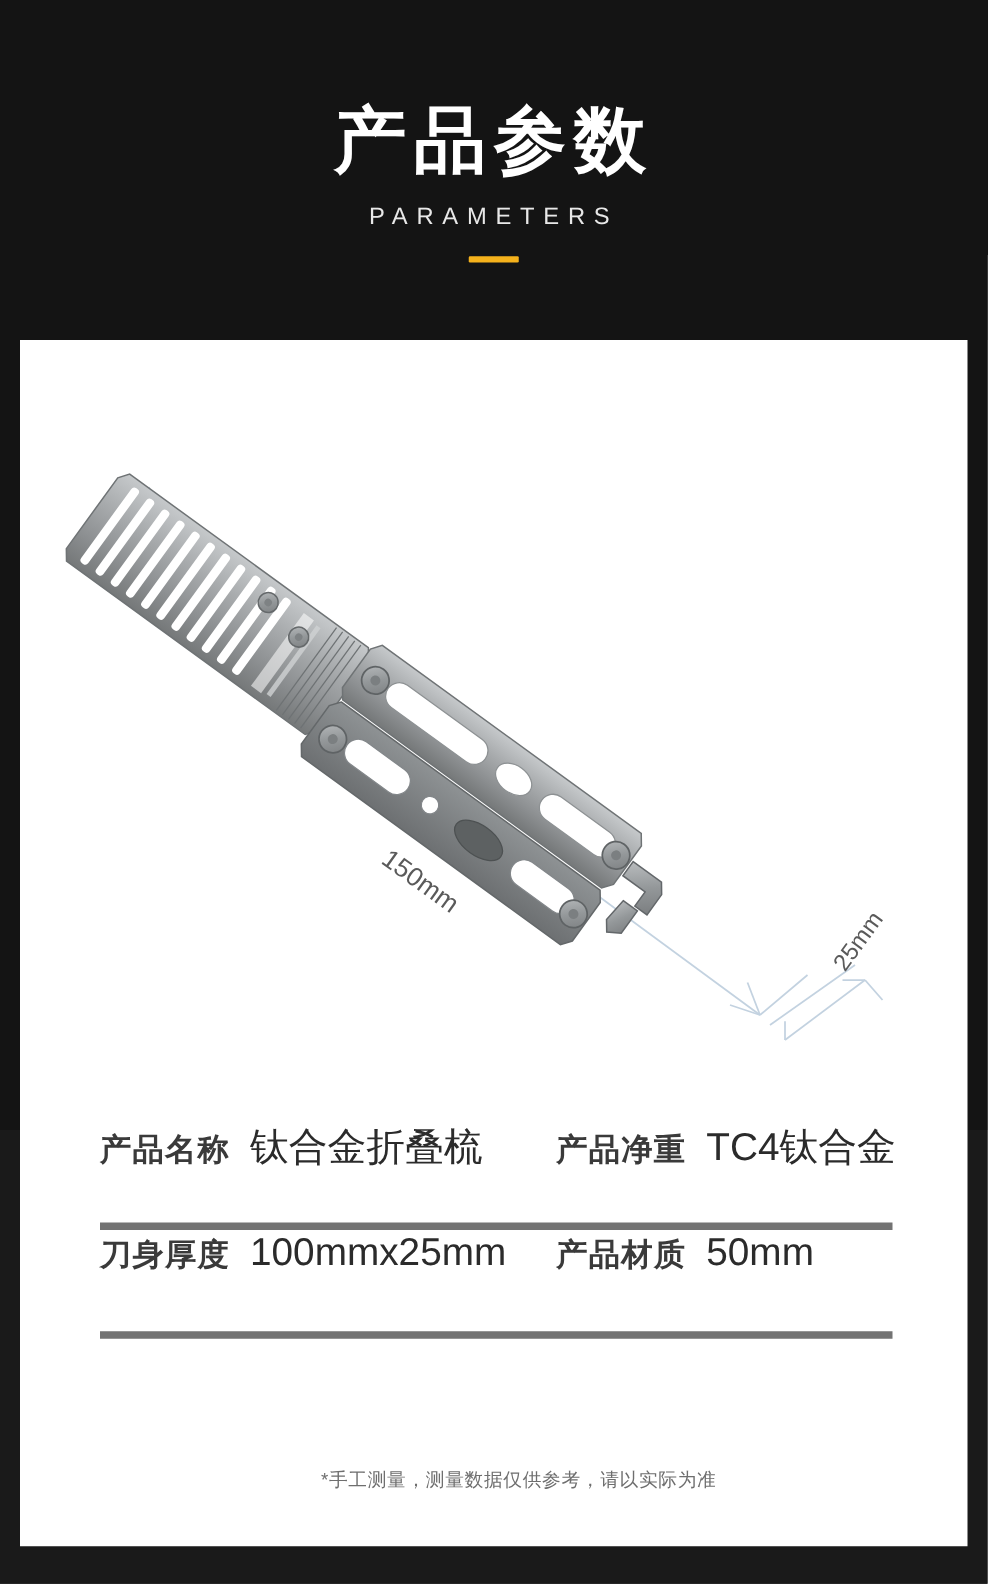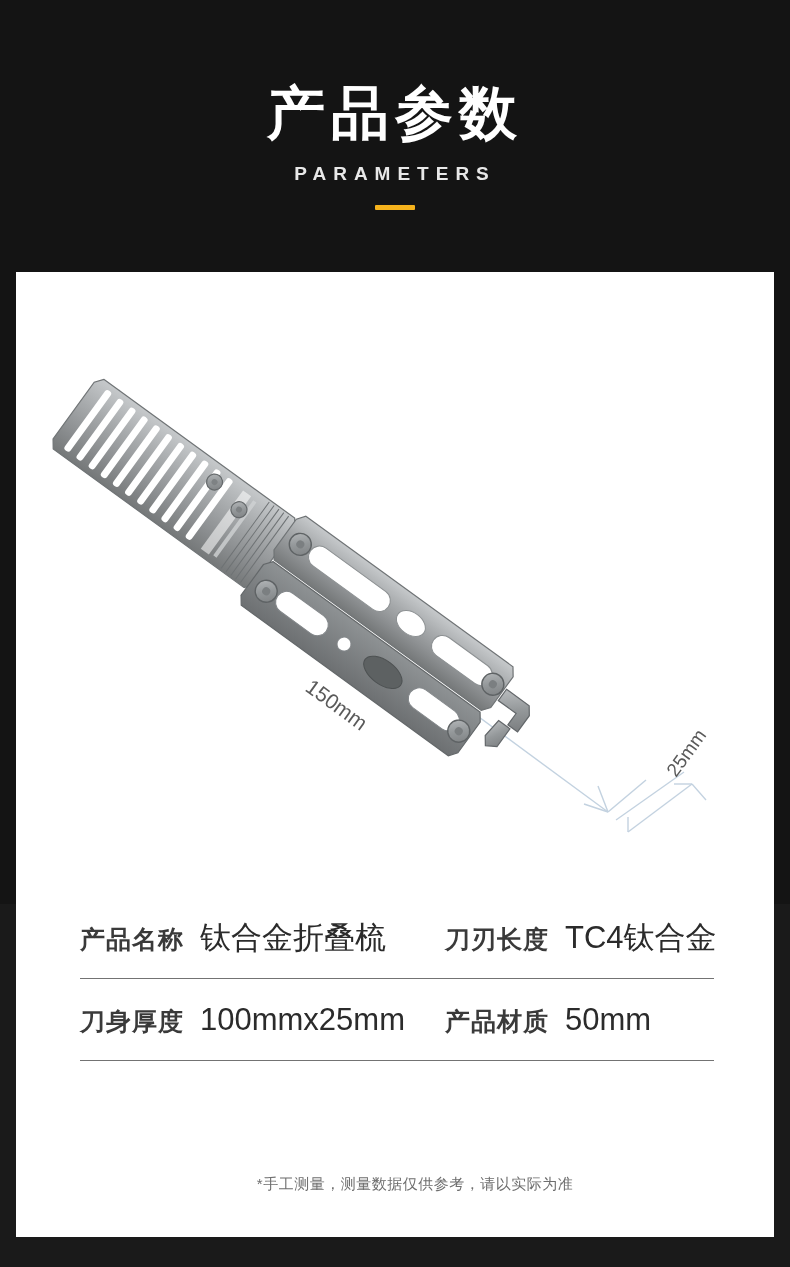--- a/index.html
+++ b/index.html
@@ -39,21 +39,21 @@
     font-weight: bold;
     letter-spacing: 6px;
     line-height: 1.15;
     margin-top: 18px;
   }
   .header-sub {
     color: #e8e8e8;
     font-size: 19px;
     letter-spacing: 7px;
     margin-top: 16px;
-    font-weight: 700;
+    font-weight: 400;
   }
   .header-rule {
     width: 40px;
     height: 5px;
     background: #f5b21c;
     margin-top: 20px;
     border-radius: 1px;
   }
 
   
@@ -78,23 +78,23 @@
 
   
   .spec-table {
     position: absolute;
     left: 64px;
     top: 625px;
     width: 634px;
   }
   .spec-row {
     display: flex;
-    align-items: center;
+    align-items: flex-start;
     height: 81px;
-    border-bottom: 1px solid #737373;
+    border-bottom: 6px solid #737373;
   }
   .spec-row:first-child {
     border-top: none;
   }
   .spec-cell {
     display: flex;
     align-items: baseline;
     width: 50%;
     box-sizing: border-box;
   }
@@ -258,21 +258,21 @@
     </div>
 
     <div class="spec-table">
 
       <div class="spec-row">
         <div class="spec-cell">
           <span class="spec-label">产品名称</span>
           <span class="spec-value">钛合金折叠梳</span>
         </div>
         <div class="spec-cell right">
-          <span class="spec-label">刀刃长度</span>
+          <span class="spec-label">产品净重</span>
           <span class="spec-value">TC4钛合金</span>
         </div>
       </div>
 
       <div class="spec-row">
         <div class="spec-cell">
           <span class="spec-label">刀身厚度</span>
           <span class="spec-value">100mmx25mm</span>
         </div>
         <div class="spec-cell right">

